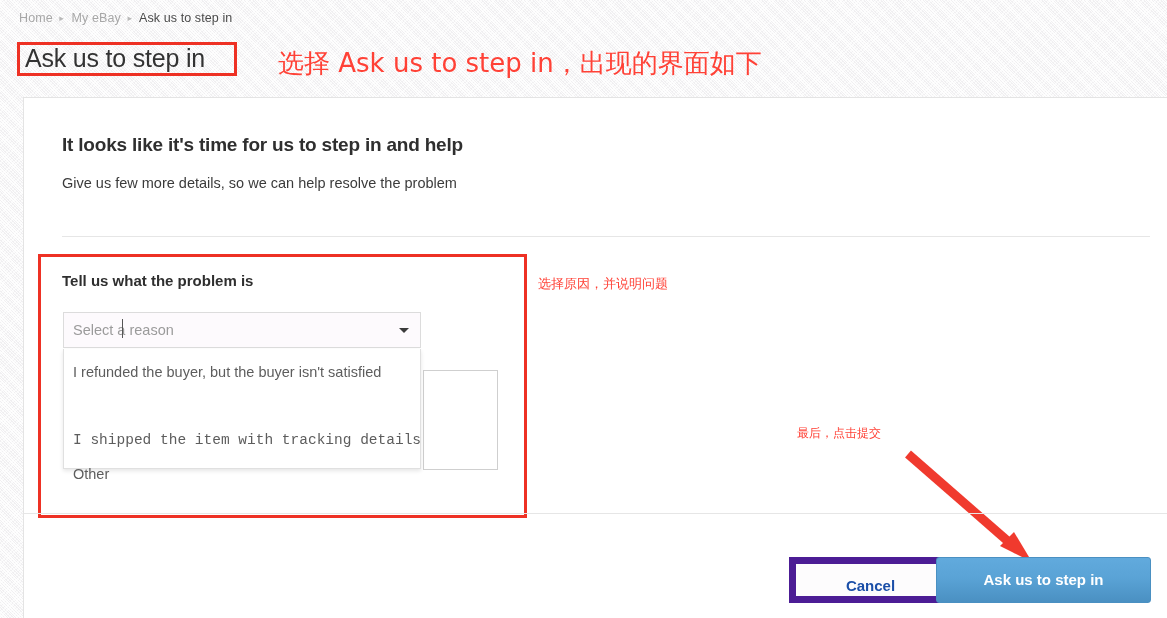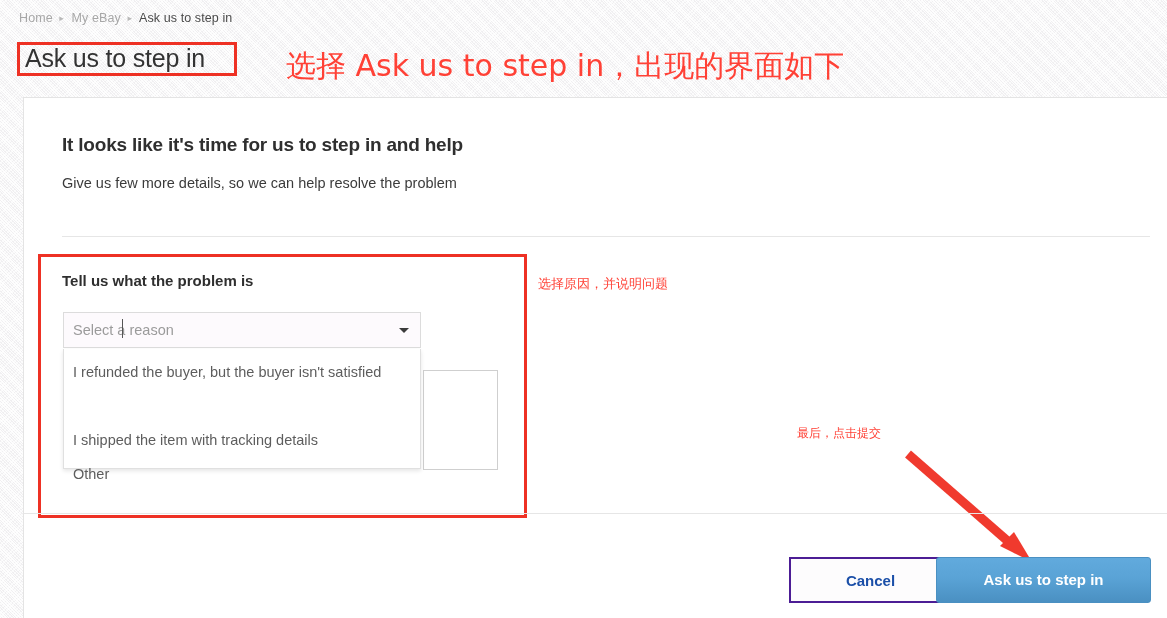--- a/index.html
+++ b/index.html
@@ -69,23 +69,23 @@
   }
 
   
   .cn-note {
     position: absolute;
     color: #ff4136;
     font-family: "DejaVu Sans", sans-serif;
     white-space: nowrap;
   }
   #cn-note-top {
-    left: 286px;
+    left: 278px;
     top: 46px;
-    font-size: 30px;
+    font-size: 26px;
   }
   #cn-note-reason {
     left: 538px;
     top: 275px;
     font-size: 13px;
   }
   #cn-note-submit {
     left: 797px;
     top: 425px;
     font-size: 12px;
@@ -227,32 +227,32 @@
   }
   .reason-option {
     position: absolute;
     left: 9px;
     font-size: 14.5px;
     color: #5d5d5d;
     white-space: nowrap;
   }
   .reason-option.o0 { top: 15px; }
   .reason-option.o1 { top: 49px; }
-  .reason-option.o2 { top: 83px; }
+  .reason-option.o2 { top: 83px; font-family: Liberation Mono, monospace; }
   .reason-option.o3 { top: 117px; }
 
   
   #cancel-button {
     position: absolute;
     left: 789px;
     top: 557px;
     width: 163px;
     height: 46px;
     background: #fdfcfd;
-    border: 2px solid #4c1d95;
+    border: 7px solid #4c1d95;
     border-radius: 0;
     box-sizing: border-box;
     cursor: pointer;
   }
   #cancel-button-label {
     position: absolute;
     left: 0; right: 0;
     top: 13px;
     text-align: center;
     font-size: 15px;

